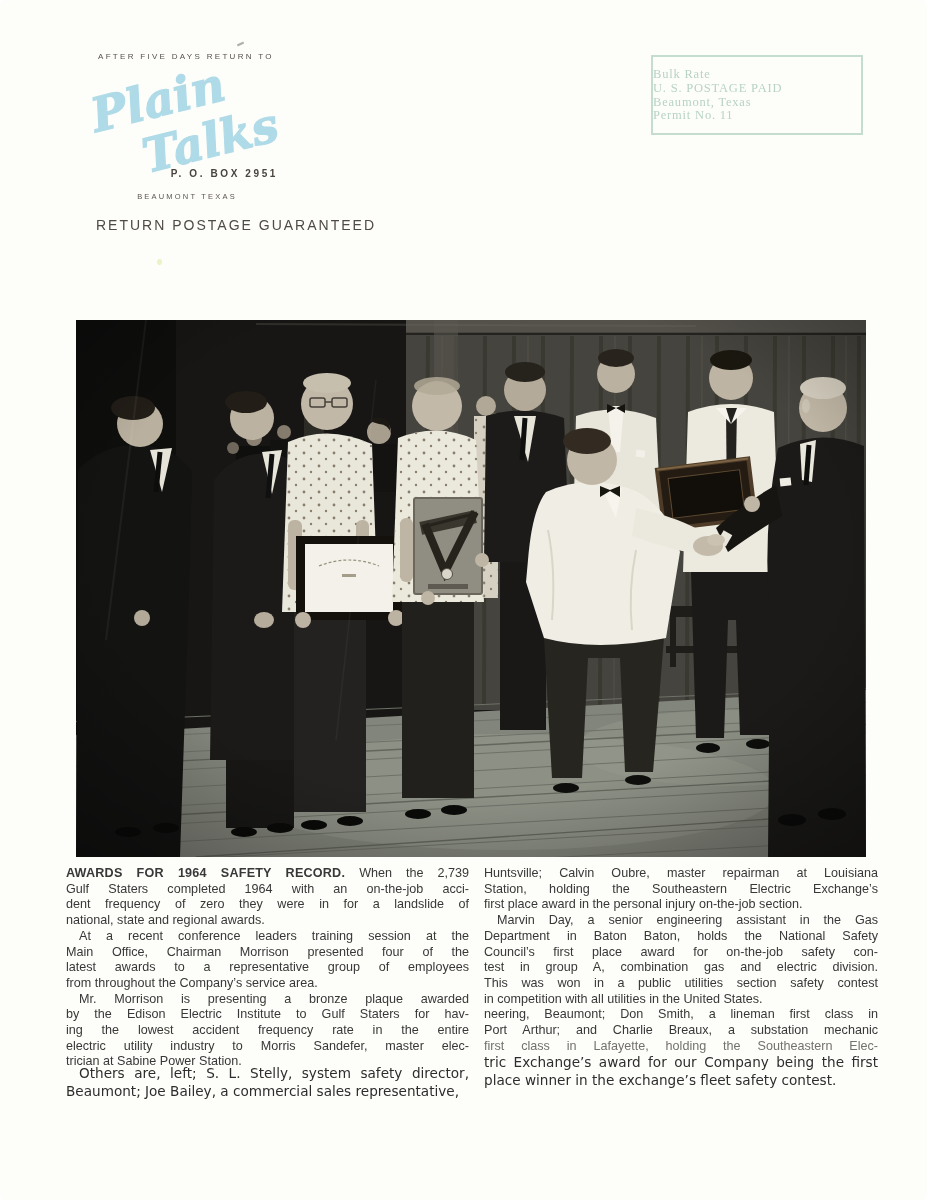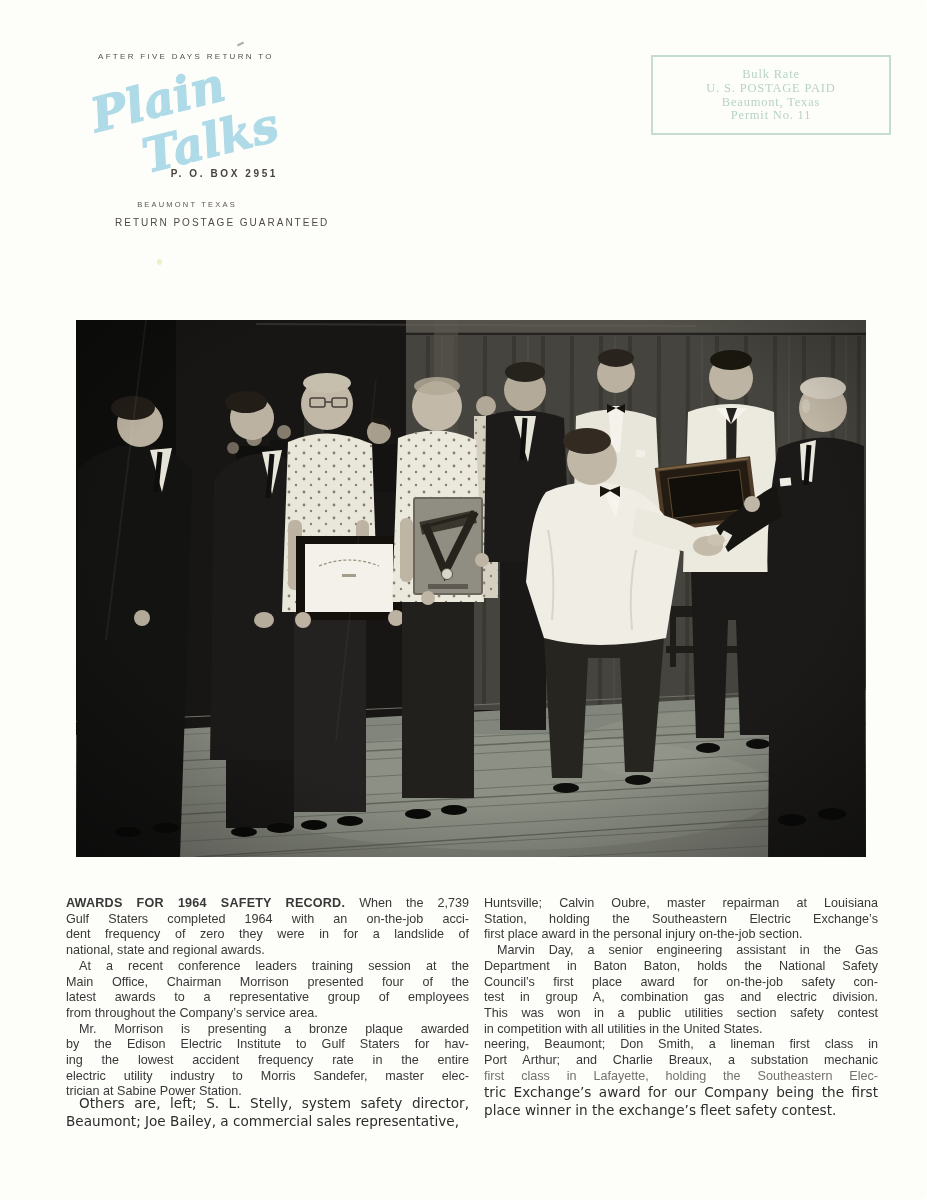--- a/index.html
+++ b/index.html
@@ -15,40 +15,40 @@
   .logo-svg{position:absolute;left:70px;top:58px;width:215px;height:130px;}
   .logo-svg text{
     font-family:"DejaVu Serif",serif;font-style:italic;font-weight:bold;
     fill:#a9d8e6;stroke:#a9d8e6;stroke-width:1.2;opacity:.92;
   }
   .pobox{
     position:absolute;left:96px;top:168px;width:182px;text-align:right;
     font-size:10px;font-weight:bold;letter-spacing:2.6px;color:#49443e;white-space:nowrap;
   }
   .cityline{
-    position:absolute;left:96px;top:200px;width:182px;text-align:center;
+    position:absolute;left:96px;top:192px;width:182px;text-align:center;
     font-size:7.5px;letter-spacing:2.2px;color:#5c564f;white-space:nowrap;
   }
   .guarantee{
     position:absolute;left:96px;top:217px;width:182px;text-align:center;
-    font-size:10px;letter-spacing:2px;color:#4f4a44;white-space:nowrap;margin-left:19px;
+    font-size:14px;letter-spacing:2px;color:#4f4a44;white-space:nowrap;
   }
   .stamp{
-    position:absolute;left:651px;top:55px;width:240px;height:80px;box-sizing:border-box;
-    border:2px solid #c5ddcf;color:#b7d3c3;text-align:center;
+    position:absolute;left:651px;top:55px;width:212px;height:80px;box-sizing:border-box;
+    border:2px solid #c5ddcf;color:#b7d3c3;text-align:left;
     font-family:"Liberation Serif",serif;font-size:12.5px;line-height:13.8px;
     padding-top:11px;letter-spacing:.8px;
   }
   .artifact-a{position:absolute;left:237px;top:43px;width:7px;height:2px;background:#8f8f89;transform:rotate(-25deg);opacity:.7;}
   .artifact-b{position:absolute;left:157px;top:259px;width:5px;height:6px;border-radius:50%;background:#e6ecb4;opacity:.7;}
   
   .photo{position:absolute;left:76px;top:320px;width:790px;height:537px;background:#1c1b19;}
   .photo svg{display:block;width:100%;height:100%;}
   
-  .caption-col{position:absolute;top:896px;}
+  .caption-col{position:absolute;top:866px;}
   .col-left{left:66px;width:403px;}
   .col-right{left:484px;width:394px;}
   .cap-line{
     font-size:12.6px;line-height:15.7px;color:#383838;
     text-align:justify;text-align-last:justify;
   }
   .cap-line b{font-weight:bold;letter-spacing:.2px;}
   .cap-line.flush{text-align-last:left;}
   .cap-line.indent{text-indent:13px;}
   .cap-line.pasteup{

